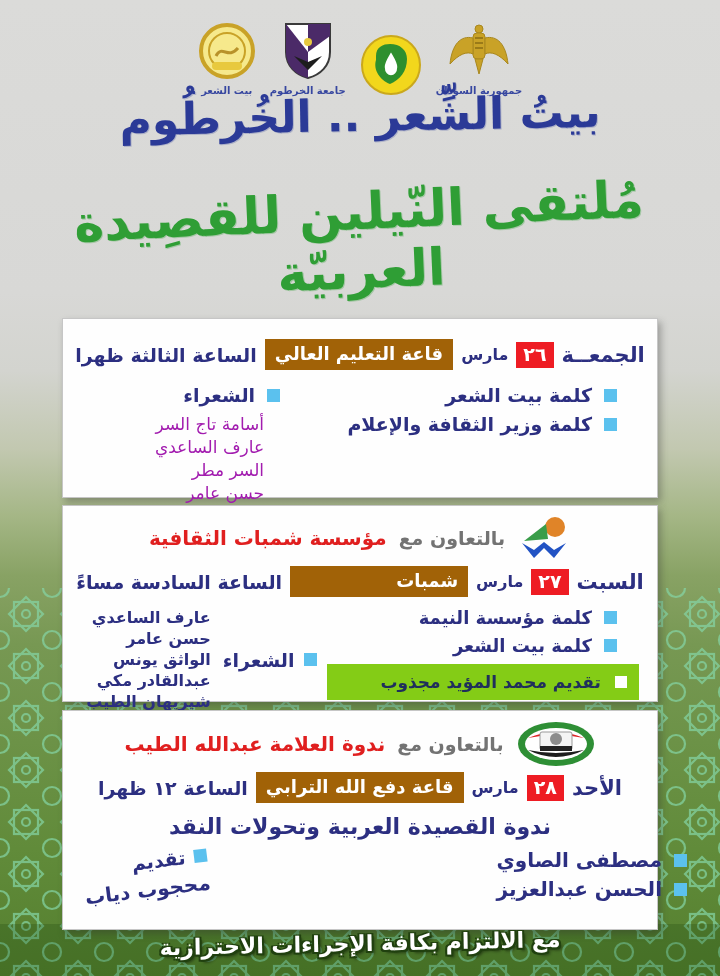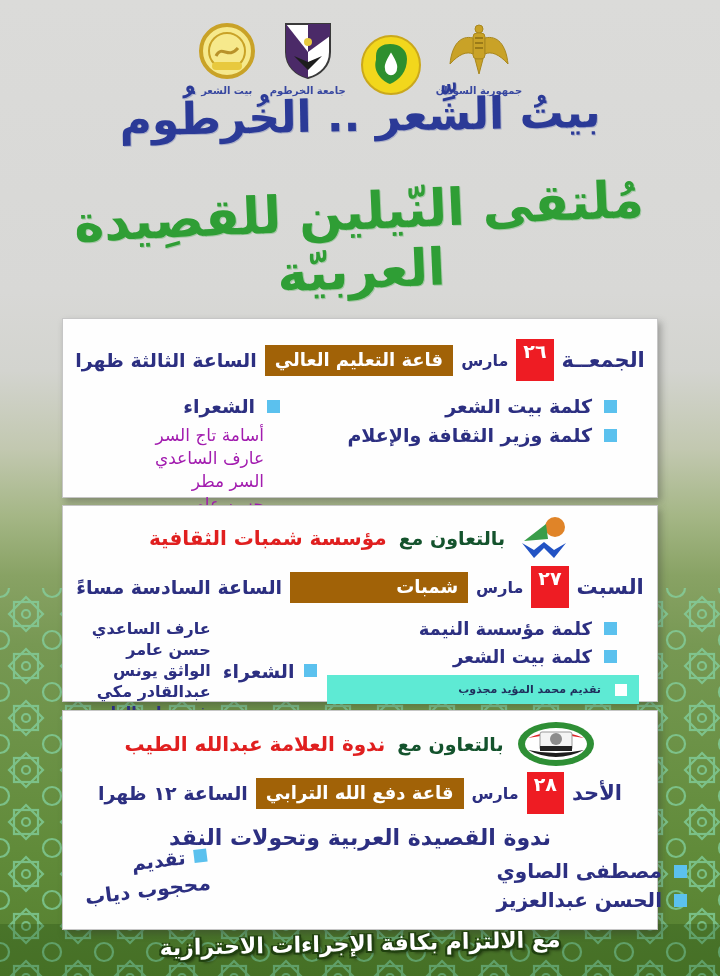--- a/index.html
+++ b/index.html
@@ -28,46 +28,46 @@
   .card { position:absolute; left:62px; width:596px; background:#fefefe;
     border:1px solid #c6c6c6; box-shadow:3px 4px 7px rgba(50,50,50,.35);
     direction:rtl; }
   .card1 { top:318px; height:180px; }
   .card2 { top:505px; height:197px; }
   .card3 { top:710px; height:220px; }
 
   .sched { display:flex; align-items:center; justify-content:center; gap:8px;
     font-weight:bold; color:#2c2f81; }
   .day { font-size:21px; letter-spacing:0; }
-  .badge { background:#ee1c23; color:#fff; padding:1px 7px 19px; font-size:19px; font-weight:bold; }
+  .badge { background:#ee1c23; color:#fff; padding:1px 7px 3px; font-size:19px; font-weight:bold; }
   .month { font-size:16px; }
   .venue { background:#a16207; color:#fff; padding:4px 10px 6px; font-size:18px; font-weight:bold; }
   .venue-wide { min-width:178px; text-align:right; }
   .time { font-size:19px; }
 
   .sq { width:13px; height:13px; background:#5bc1ee; display:inline-block; flex:none; }
   .item { display:flex; align-items:center; gap:12px; font-weight:bold;
     color:#2c2f81; font-size:19px; margin-bottom:7px; }
 
   .card1 .sched { margin-top:20px; }
   .body1 { display:flex; margin-top:14px; padding:0 26px; }
   .c1-items { width:57%; padding-right:14px; }
   .c1-poets { flex:1; padding-right:42px; }
   .names { padding-right:16px; font-size:17px; line-height:23px;
     font-weight:normal; color:#a21caf; text-align:right; }
 
   .coop { display:flex; align-items:center; justify-content:center; gap:12px; margin-top:9px; }
-  .coop-prefix { font-size:19px; font-weight:bold; color:#14532d; }
+  .coop-prefix { font-size:19px; font-weight:bold; color:#737373; }
   .coop-name { font-size:20px; font-weight:bold; color:#e01f1f; }
   .card2 .sched { margin-top:5px; }
   .body2 { display:flex; margin-top:10px; padding:0 18px; }
   .c2-right { width:56%; }
   .c2-right .item { margin-left:0; margin-right:22px; font-size:18px; }
-  .highlight { background:#5eead4; display:flex; align-items:center; gap:14px;
-    padding:8px 12px; margin-top:8px; font-size:11px; font-weight:bold; color:#1f2e5c; }
+  .highlight { background:#84cc16; display:flex; align-items:center; gap:14px;
+    padding:8px 12px; margin-top:8px; font-size:17px; font-weight:bold; color:#1f2e5c; }
   .wsq { width:12px; height:12px; background:#ffffff; flex:none; }
   .c2-left { flex:1; display:flex; align-items:center; gap:12px; padding-right:10px; }
   .label-row { display:flex; align-items:center; gap:9px; font-size:19px;
     font-weight:bold; color:#2c2f81; }
   .c2-names { font-size:16px; line-height:21px; font-weight:bold; color:#2c2f81; text-align:right; }
 
   .card3 .sched { margin-top:4px; }
   .heading3 { text-align:center; font-size:22px; font-weight:bold; color:#2c2f81; margin-top:11px; }
   .c3-items { margin-top:9px; display:flex; flex-direction:column; align-items:flex-start;
     gap:3px; transform:translateX(30px); }

